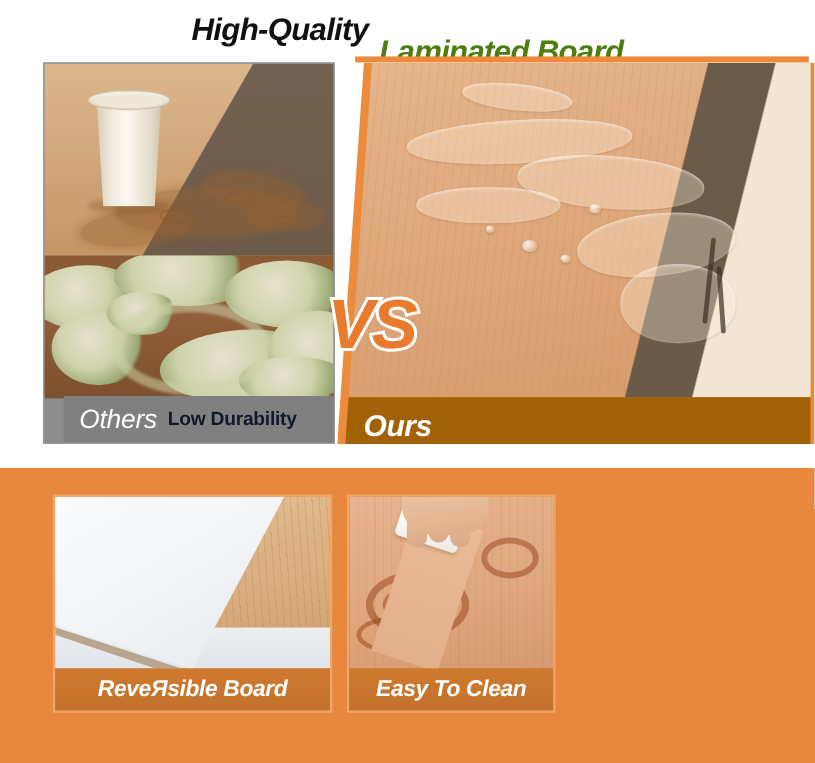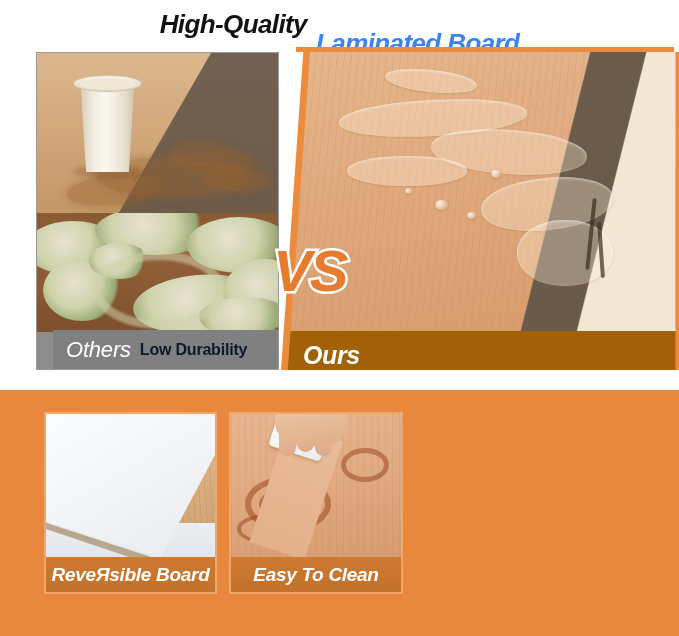--- a/index.html
+++ b/index.html
@@ -15,21 +15,21 @@
   #title-bar {
     position:absolute; left:0; top:0; width:679px; height:48px;
     display:flex; align-items:center; justify-content:center;
     white-space:nowrap;
   }
   .title-text {
     font-size:26px; font-weight:bold; font-style:italic;
     letter-spacing:-0.6px;
   }
   .title-dark { color:#111111; }
-  .title-orange { color:#3b82f6; margin-left:9px;margin-top:38px; }
+  .title-orange { color:#4d7c0f; margin-left:9px;margin-top:38px; }
 
   #title-underline {
     position:absolute; left:296px; top:47px; width:378px; height:5px;
     background:#ED8B3C;
   }
 
   
   #compare {
     position:absolute; left:0; top:52px; width:679px; height:318px;
   }
@@ -215,21 +215,21 @@
   #features-row {
     position:absolute; left:44px; top:22px; width:592px; height:182px;
     display:flex; gap:12px;
   }
   .feature {
     position:relative; overflow:hidden;
     border:2px solid #f0a768;
     background:#cf7a30;
   }
   .feature.f1 { width:180px; }
-  .feature.f2 { width:173px; }
+  .feature.f2 { width:233px; }
   .feature.f3 { width:174px; }
   .feat-photo {
     position:absolute; left:0; top:0; width:100%; height:143px;
     overflow:hidden;
   }
   .feat-label {
     position:absolute; left:0; bottom:0; width:100%; height:35px;
     display:flex; align-items:center; justify-content:center;
     background:linear-gradient(180deg,#cf7a30,#c2712b);
     color:#ffffff; font-size:19px; font-weight:bold; font-style:italic;

